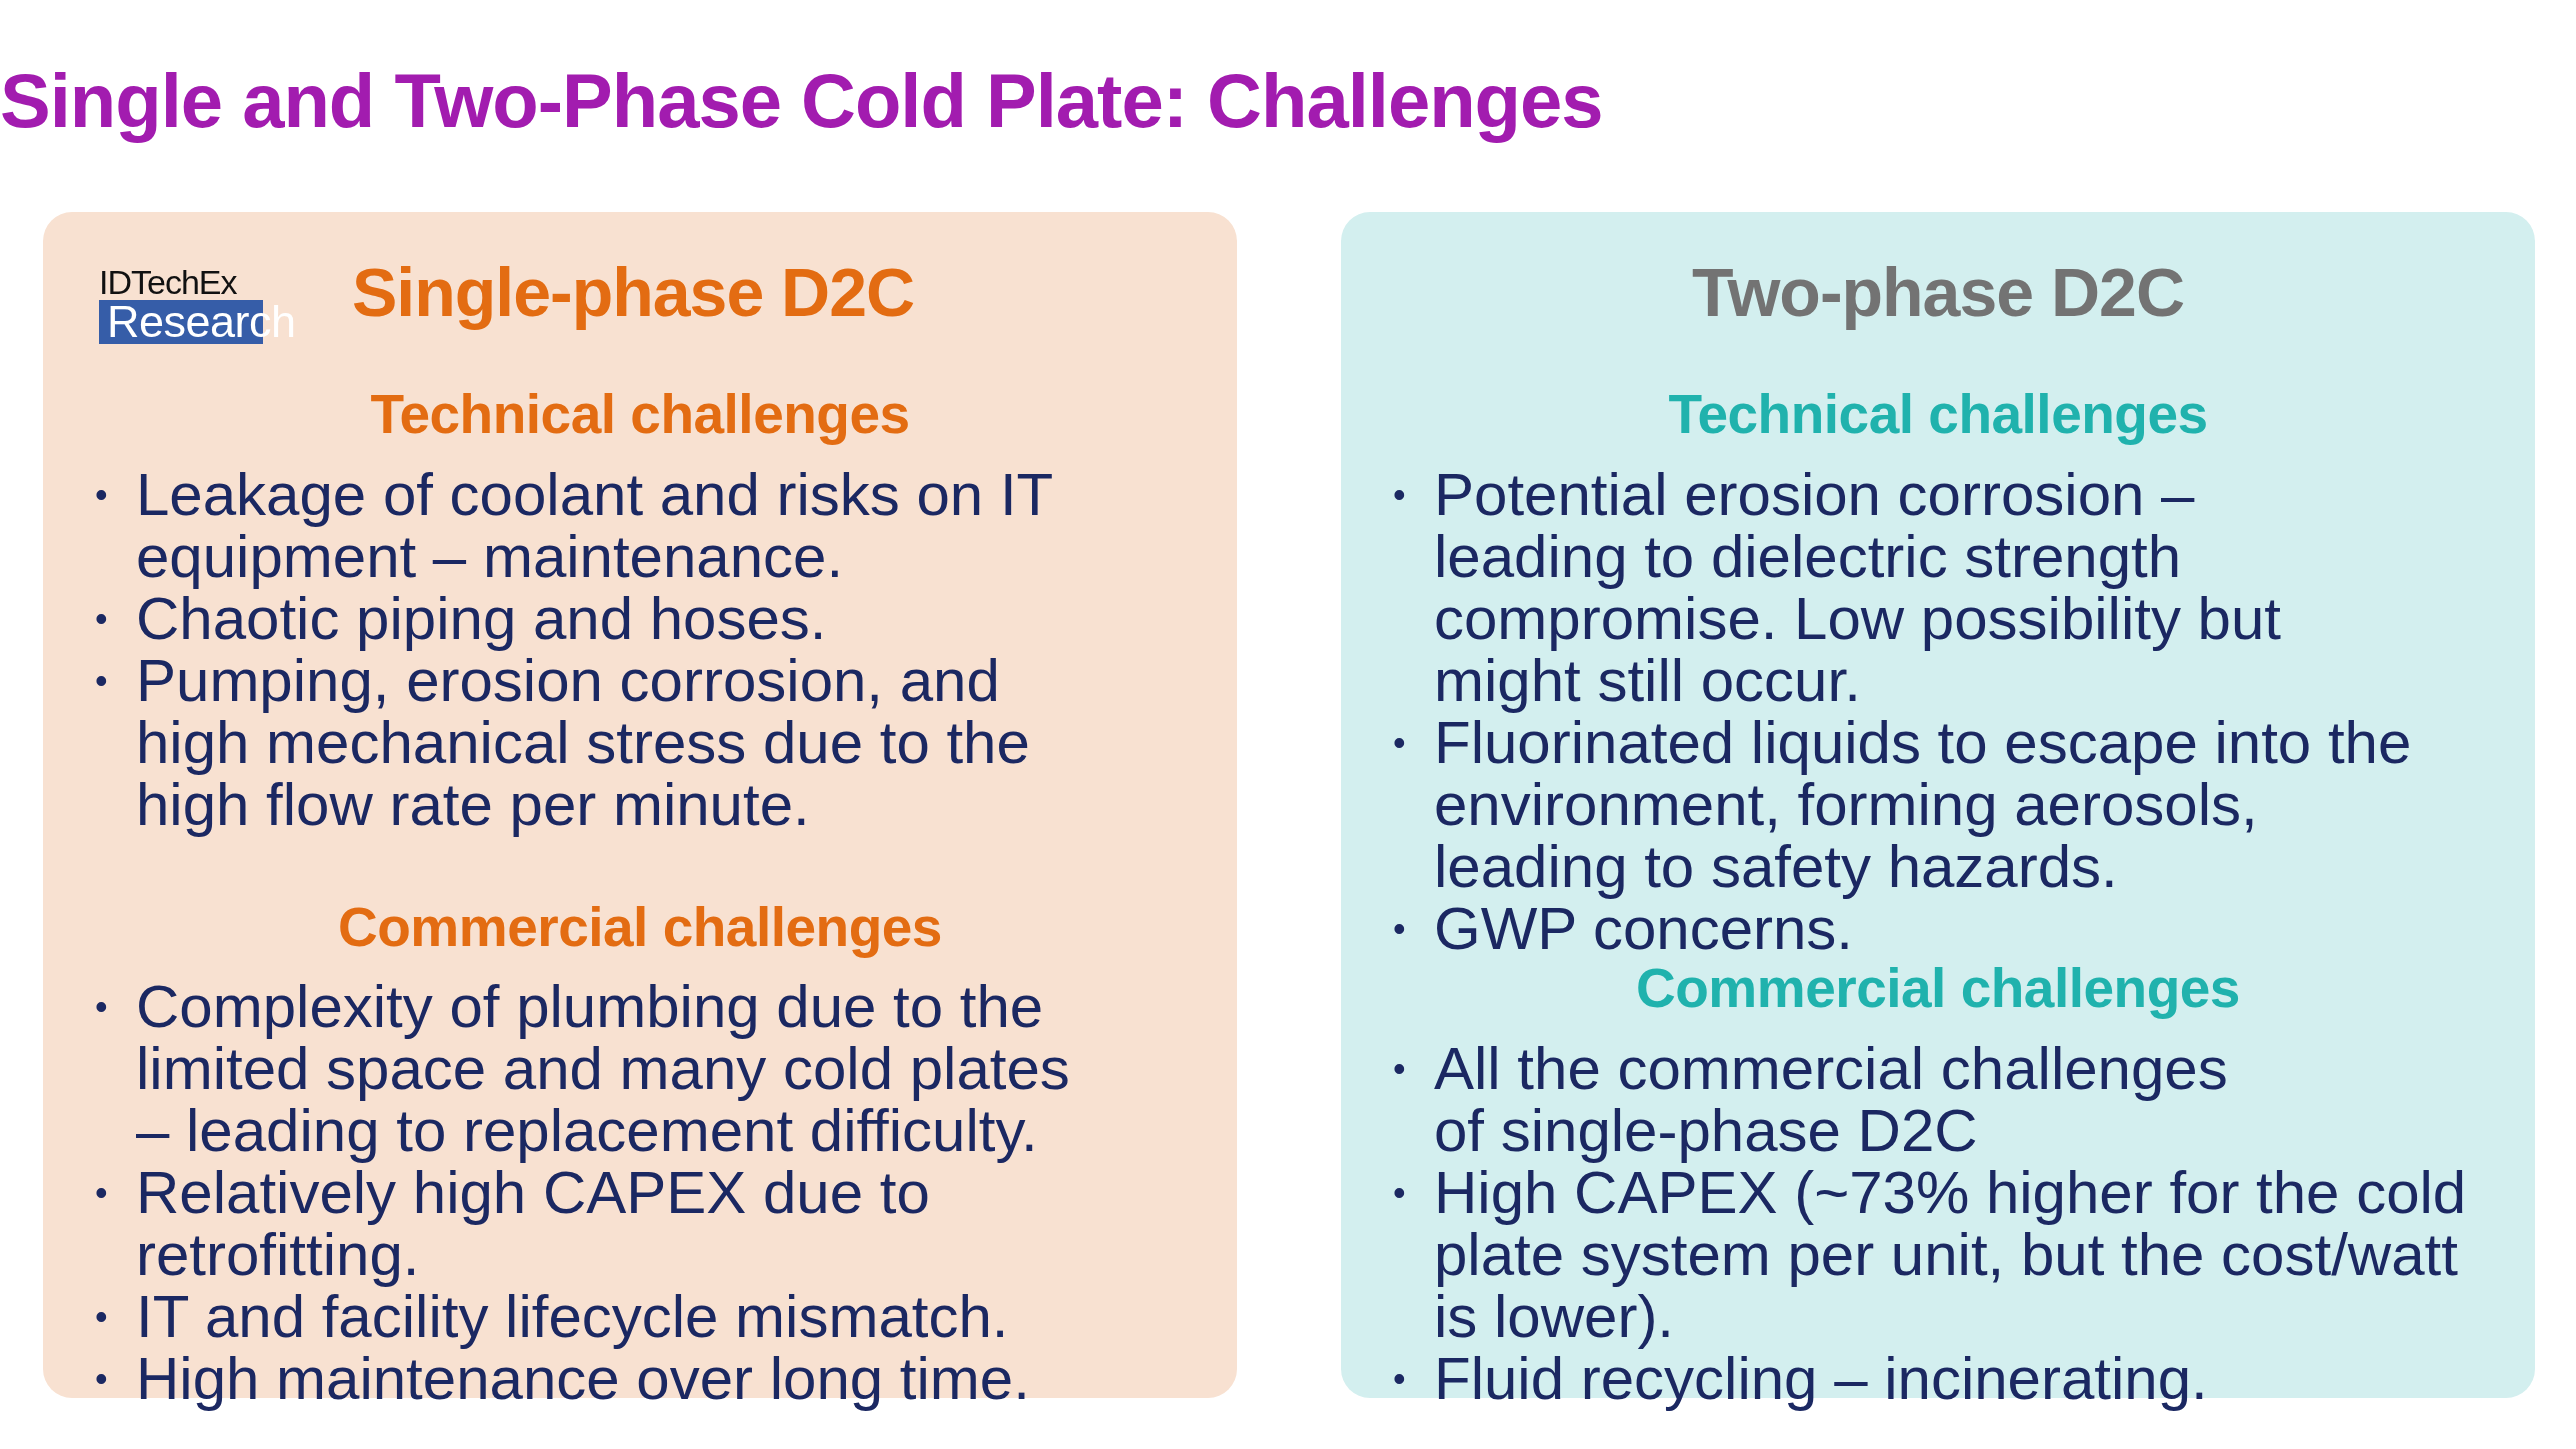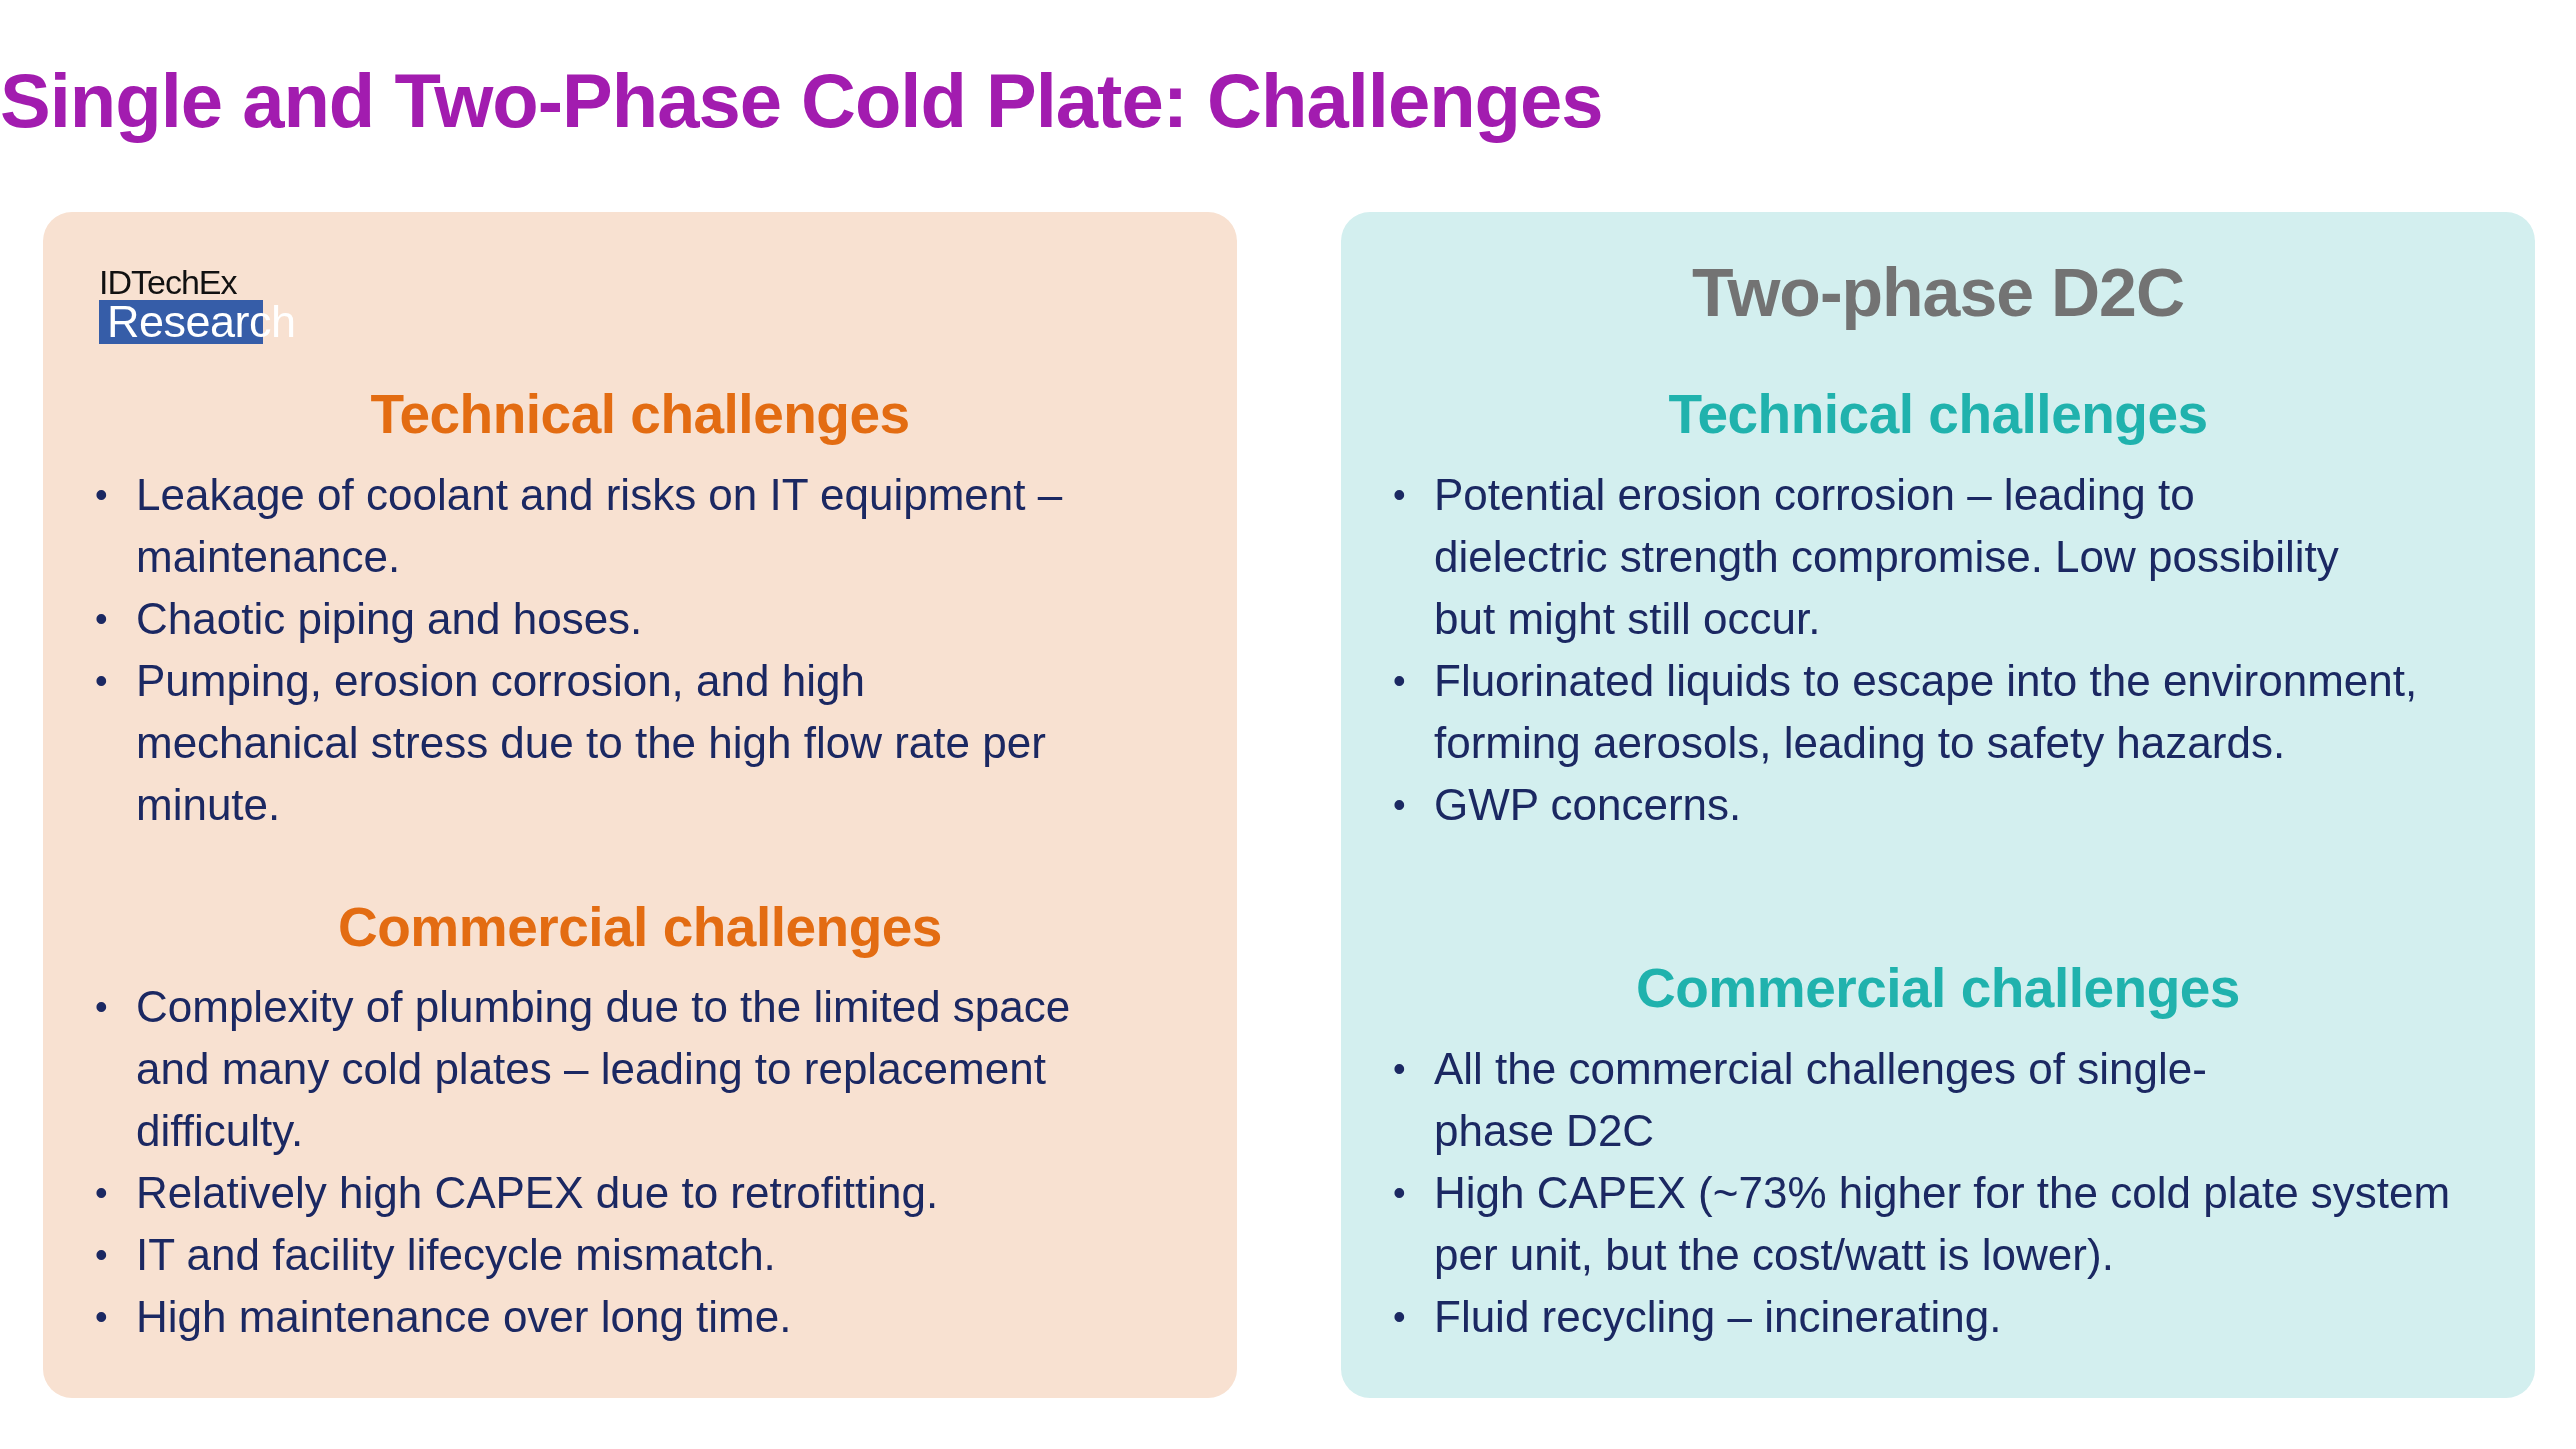--- a/index.html
+++ b/index.html
@@ -29,37 +29,38 @@
   }
   .left .panel-title { left: 309px; color: #e36c12; }
   .right .panel-title { left: 0; width: 100%; text-align: center; color: #737373; }
   .section-head {
     position: absolute; width: 100%; text-align: center; font-size: 55px; font-weight: bold; letter-spacing: -0.5px;
   }
   .left .section-head { color: #e36c12; }
   .right .section-head { color: #20b2ad; }
   ul.blist {
     position: absolute; left: 52px; margin: 0; padding: 0; list-style: none;
-    font-size: 44px; line-height: 62px; color: #1b2862; width: 1108px;
+    font-size: 60px; line-height: 62px; color: #1b2862; width: 1108px;
   }
   ul.blist li { position: relative; padding-left: 41px; }
   ul.blist li::before {
     content: "\2022"; position: absolute; left: 0; top: 0; font-size: 36px; color: #1b2862;
   }
 </style>
 </head>
 <body>
 
 <div class="title">Single and Two-Phase Cold Plate: Challenges</div>
 
 <div class="panel left">
   <div class="logo">
     <div class="logo-top">IDTechEx</div>
     <div class="logo-box">Research</div>
   </div>
+  <div class="panel-title">Single-phase D2C</div>
 
   <div class="section-head" style="top:170px;">Technical challenges</div>
   <ul class="blist" style="top:252px;">
     <li style="padding-right:31px;">Leakage of coolant and risks on IT equipment – maintenance.</li>
     <li>Chaotic piping and hoses.</li>
     <li style="padding-right:134px;">Pumping, erosion corrosion, and high mechanical stress due to the high flow rate per minute.</li>
   </ul>
 
   <div class="section-head" style="top:683px;">Commercial challenges</div>
   <ul class="blist" style="top:764px;">

